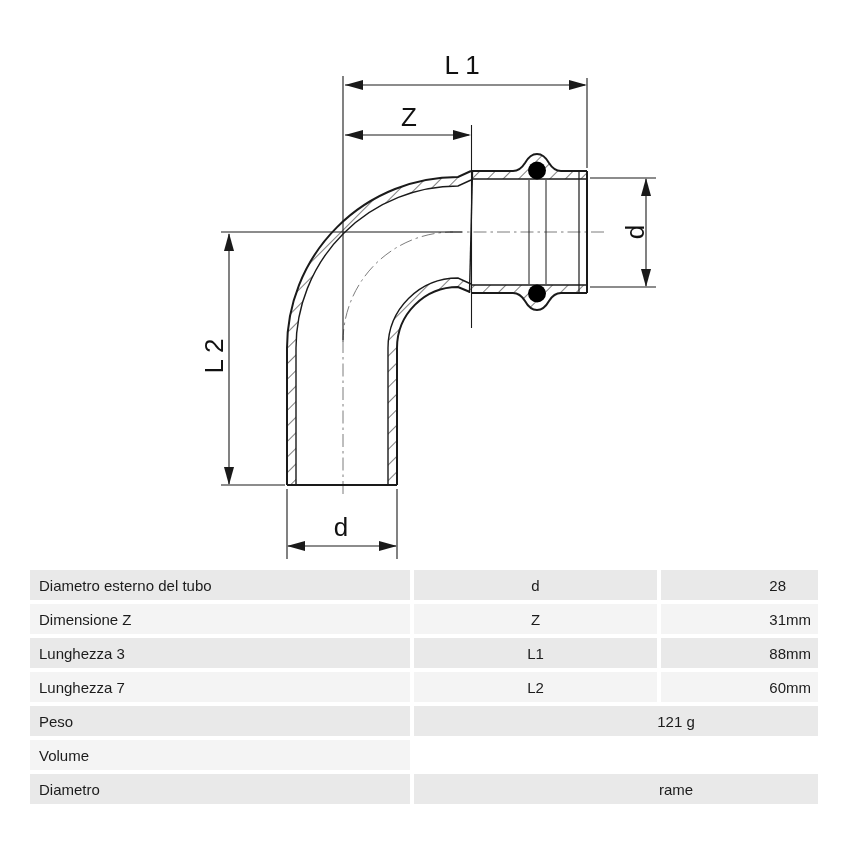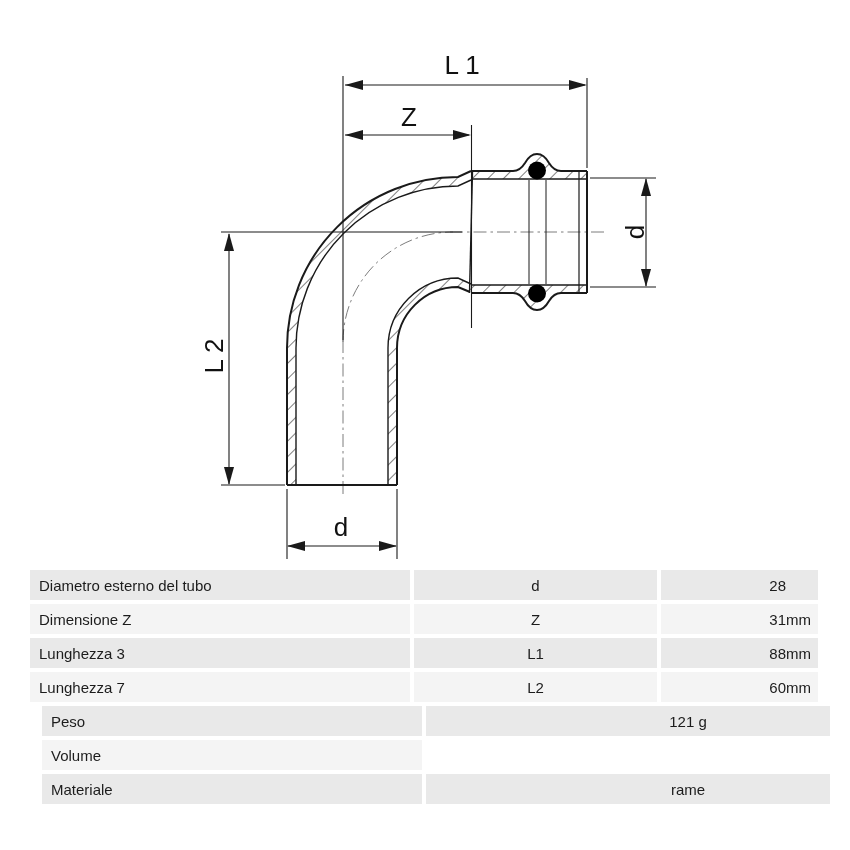--- a/index.html
+++ b/index.html
@@ -24,21 +24,20 @@
   }
   .t-row {
     display: grid;
     grid-template-columns: 380px 243px 157px;
     column-gap: 4px;
     height: 30px;
     margin-bottom: 4px;
   }
   .t-row.span-row {
     grid-template-columns: 380px 404px;
-    margin-left: 12px;
   }
   .cell {
     background: #e9e9e9;
     display: flex;
     align-items: center;
     font-size: 15px;
     color: #1c1c1c;
     line-height: 1;
   }
   .t-row:nth-child(even) .cell { background: #f4f4f4; }
@@ -197,18 +196,18 @@
     <div class="t-row span-row">
       <div class="cell c-label">Peso</div>
       <div class="cell c-merged">121 g</div>
     </div>
 
     <div class="t-row span-row">
       <div class="cell c-label">Volume</div>
     </div>
 
     <div class="t-row span-row">
-      <div class="cell c-label">Materiale</div>
+      <div class="cell c-label">Diametro</div>
       <div class="cell c-merged">rame</div>
     </div>
 
   </div>
 </div>
 
 </body></html>

